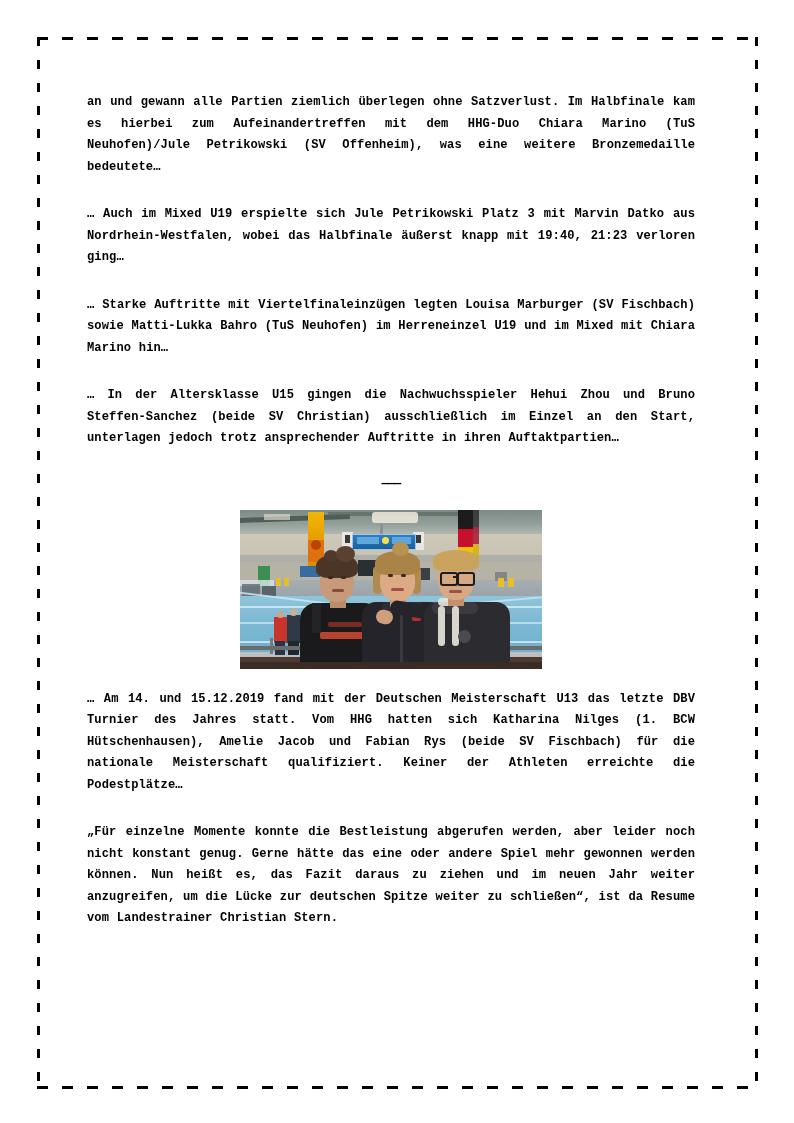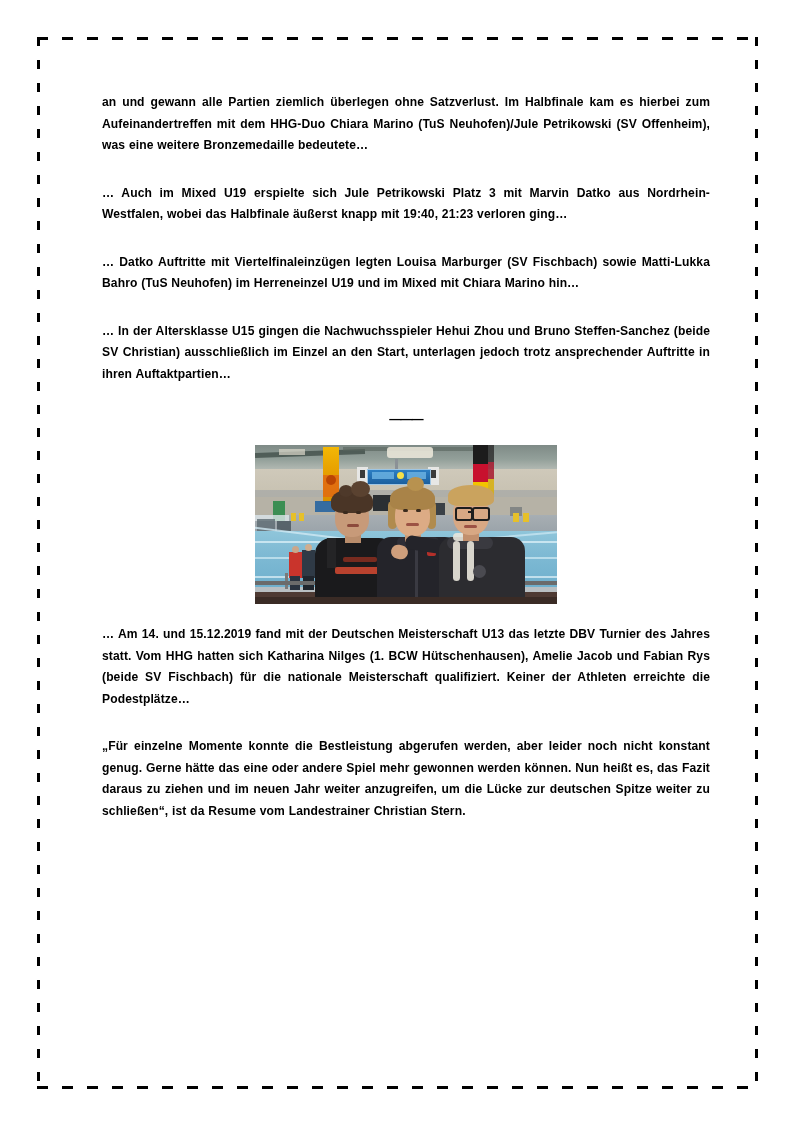--- a/index.html
+++ b/index.html
@@ -32,23 +32,24 @@
     height: 1052px;
     background-image: repeating-linear-gradient(to bottom,
        #000 0px, #000 9px, transparent 9px, transparent 23px);
   }
   #frame-left { left: 37px; }
   #frame-right { left: 755px; }
 
   
   #content {
     position: absolute;
-    left: 102px;
+    left: 87px;
     top: 92px;
     width: 608px;
+    font-family: Liberation Mono, monospace;
   }
 
   p.body-par {
     margin: 0 0 26px 0;
     font-size: 12.1px;
     line-height: 21.5px;
     font-weight: bold;
     color: #000000;
     text-align: justify;
     letter-spacing: 0.1px;
@@ -210,21 +211,21 @@
 <div id="frame-bottom"></div>
 <div id="frame-left"></div>
 <div id="frame-right"></div>
 
 <div id="content">
 
   <p class="body-par">an und gewann alle Partien ziemlich überlegen ohne Satzverlust. Im Halbfinale kam es hierbei zum Aufeinandertreffen mit dem HHG-Duo Chiara Marino (TuS Neuhofen)/Jule Petrikowski (SV Offenheim), was eine weitere Bronzemedaille bedeutete…</p>
 
   <p class="body-par">… Auch im Mixed U19 erspielte sich Jule Petrikowski Platz 3 mit Marvin Datko aus Nordrhein-Westfalen, wobei das Halbfinale äußerst knapp mit 19:40, 21:23 verloren ging…</p>
 
-  <p class="body-par">… Datko Auftritte mit Viertelfinaleinzügen legten Louisa Marburger (SV Fischbach) sowie Matti-Lukka Bahro (TuS Neuhofen) im Herreneinzel U19 und im Mixed mit Chiara Marino hin…</p>
+  <p class="body-par">… Starke Auftritte mit Viertelfinaleinzügen legten Louisa Marburger (SV Fischbach) sowie Matti-Lukka Bahro (TuS Neuhofen) im Herreneinzel U19 und im Mixed mit Chiara Marino hin…</p>
 
   <p class="body-par">… In der Altersklasse U15 gingen die Nachwuchsspieler Hehui Zhou und Bruno Steffen-Sanchez (beide SV Christian) ausschließlich im Einzel an den Start, unterlagen jedoch trotz ansprechender Auftritte in ihren Auftaktpartien…</p>
 
   <div class="separator">———</div>
 
   <div class="photo-wrap">
     <div class="photo" title="Drei jugendliche Badmintonspieler stehen Arm in Arm in einer Sporthalle; im Hintergrund blaue Spielfelder, eine Anzeigetafel und Banner.">
 
       <div class="ph-ceiling"></div>
       <div class="ph-ceil-beam1"></div>

